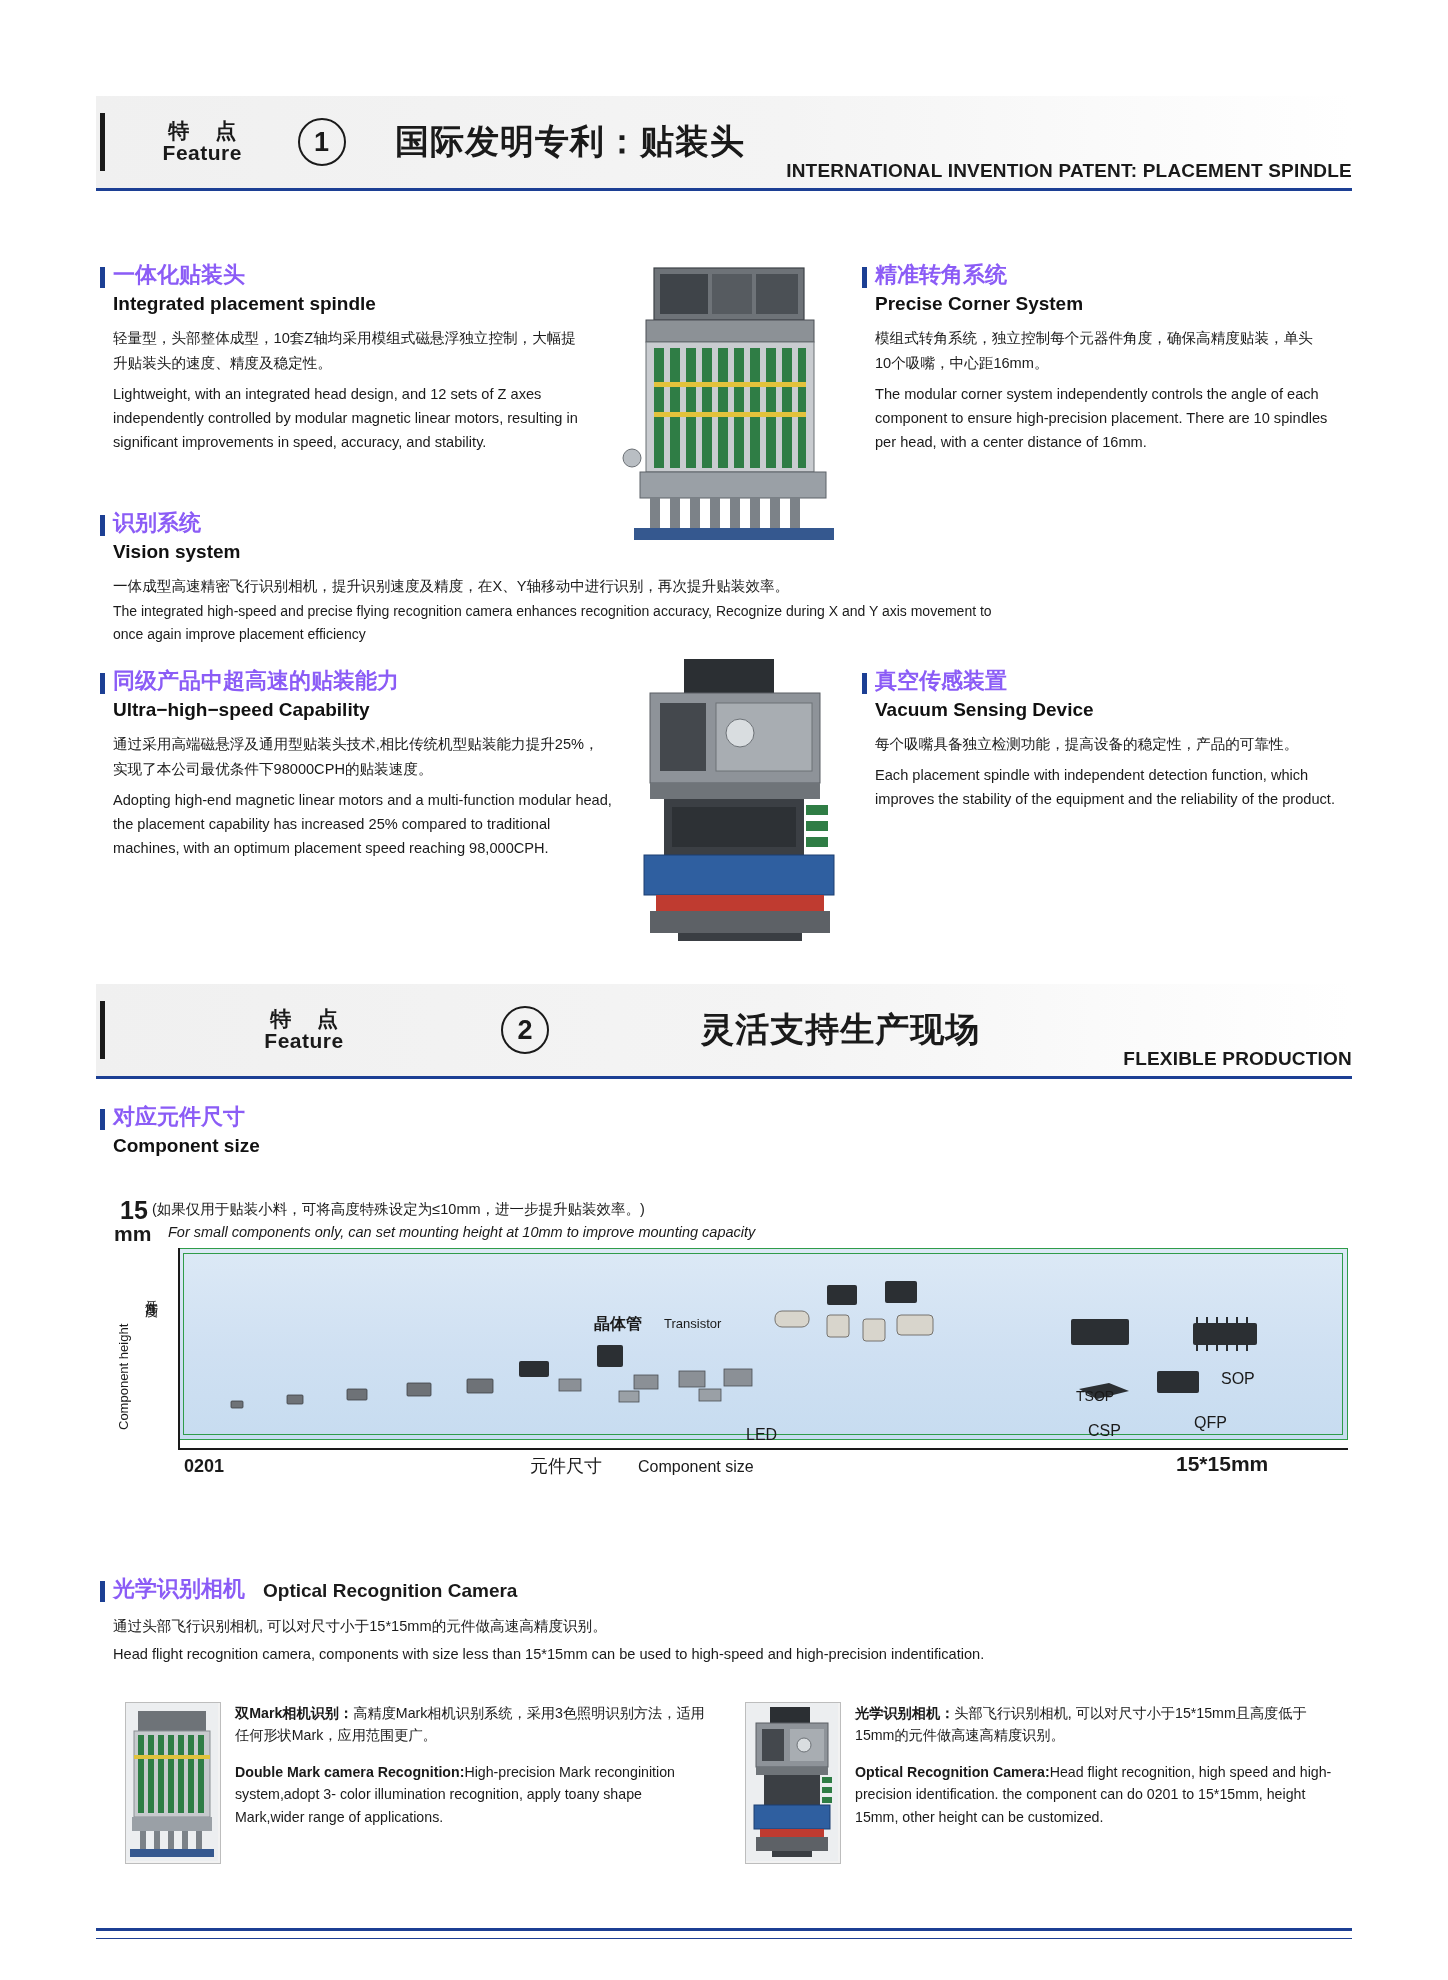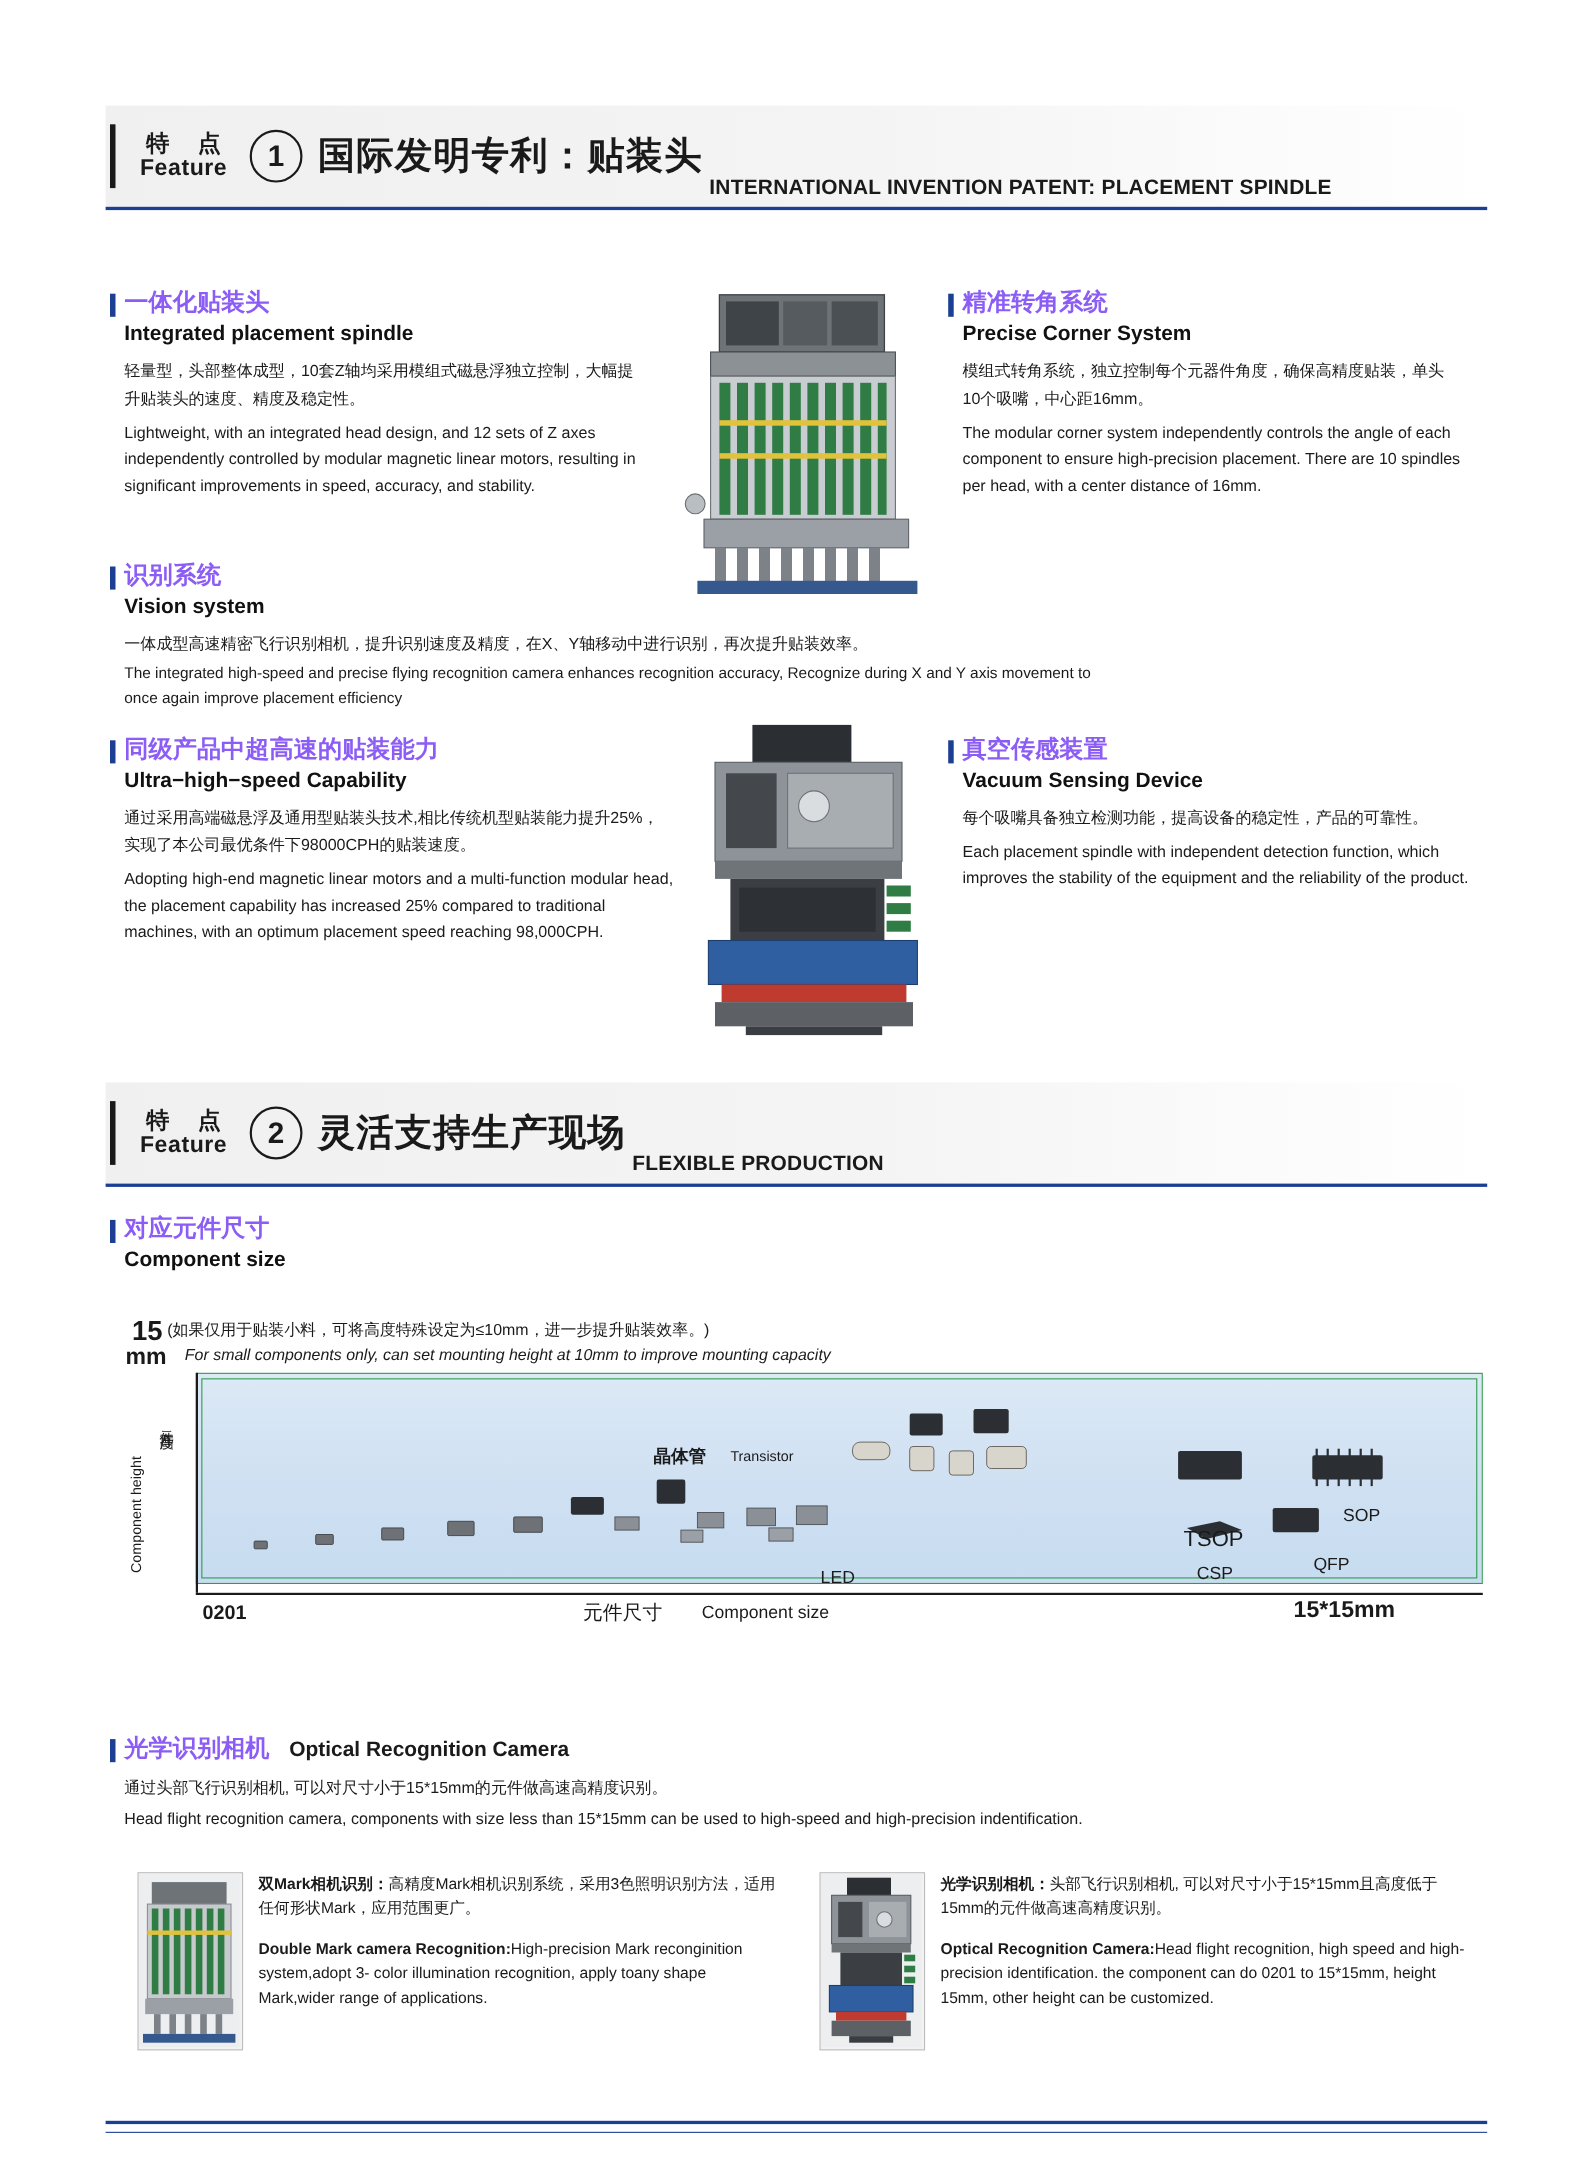--- a/index.html
+++ b/index.html
@@ -25,20 +25,21 @@
   
   .feature-banner {
     position: absolute;
     left: 96px;
     width: 1256px;
     height: 92px;
     background: linear-gradient(to right, #f0f0f0 0%, #f4f4f4 55%, #ffffff 100%);
     border-bottom: 3px solid #1c3f94;
     display: flex;
     align-items: center;
+    justify-content: space-between;
   }
   .feature-banner .bar {
     width: 5px;
     height: 58px;
     background: #1a1a1a;
     margin-left: 4px;
     margin-right: 18px;
   }
   .fw {
     display: flex;
@@ -405,21 +406,21 @@
 
         <g fill="#2b2f33">
           <rect x="978" y="122" width="42" height="22" rx="2"></rect>
         </g>
       </svg>
     </div>
 
     <div class="lbl" style="left:498px; top:124px; font-size:16px; font-weight:bold;">晶体管</div>
     <div class="lbl" style="left:568px; top:126px; font-size:13px;">Transistor</div>
     <div class="lbl" style="left:650px; top:236px; font-size:16px;">LED</div>
-    <div class="lbl" style="left:980px; top:198px; font-size:20px;">TSOP</div>
+    <div class="lbl" style="left:980px; top:198px; font-size:14px;">TSOP</div>
     <div class="lbl" style="left:1125px; top:180px; font-size:16px;">SOP</div>
     <div class="lbl" style="left:992px; top:232px; font-size:16px;">CSP</div>
     <div class="lbl" style="left:1098px; top:224px; font-size:16px;">QFP</div>
 
     <div class="vertical-label" style="left:46px; top:100px; height:130px;">元件高度</div>
     <div class="vertical-label en" style="left:20px; top:90px; height:150px; letter-spacing:0;">Component height</div>
 
     <div class="axis-line" style="left:82px; top:258px; width:1170px; height:1.5px;"></div>
     <div class="axis-line" style="left:82px; top:58px; width:1.5px; height:200px;"></div>
 

